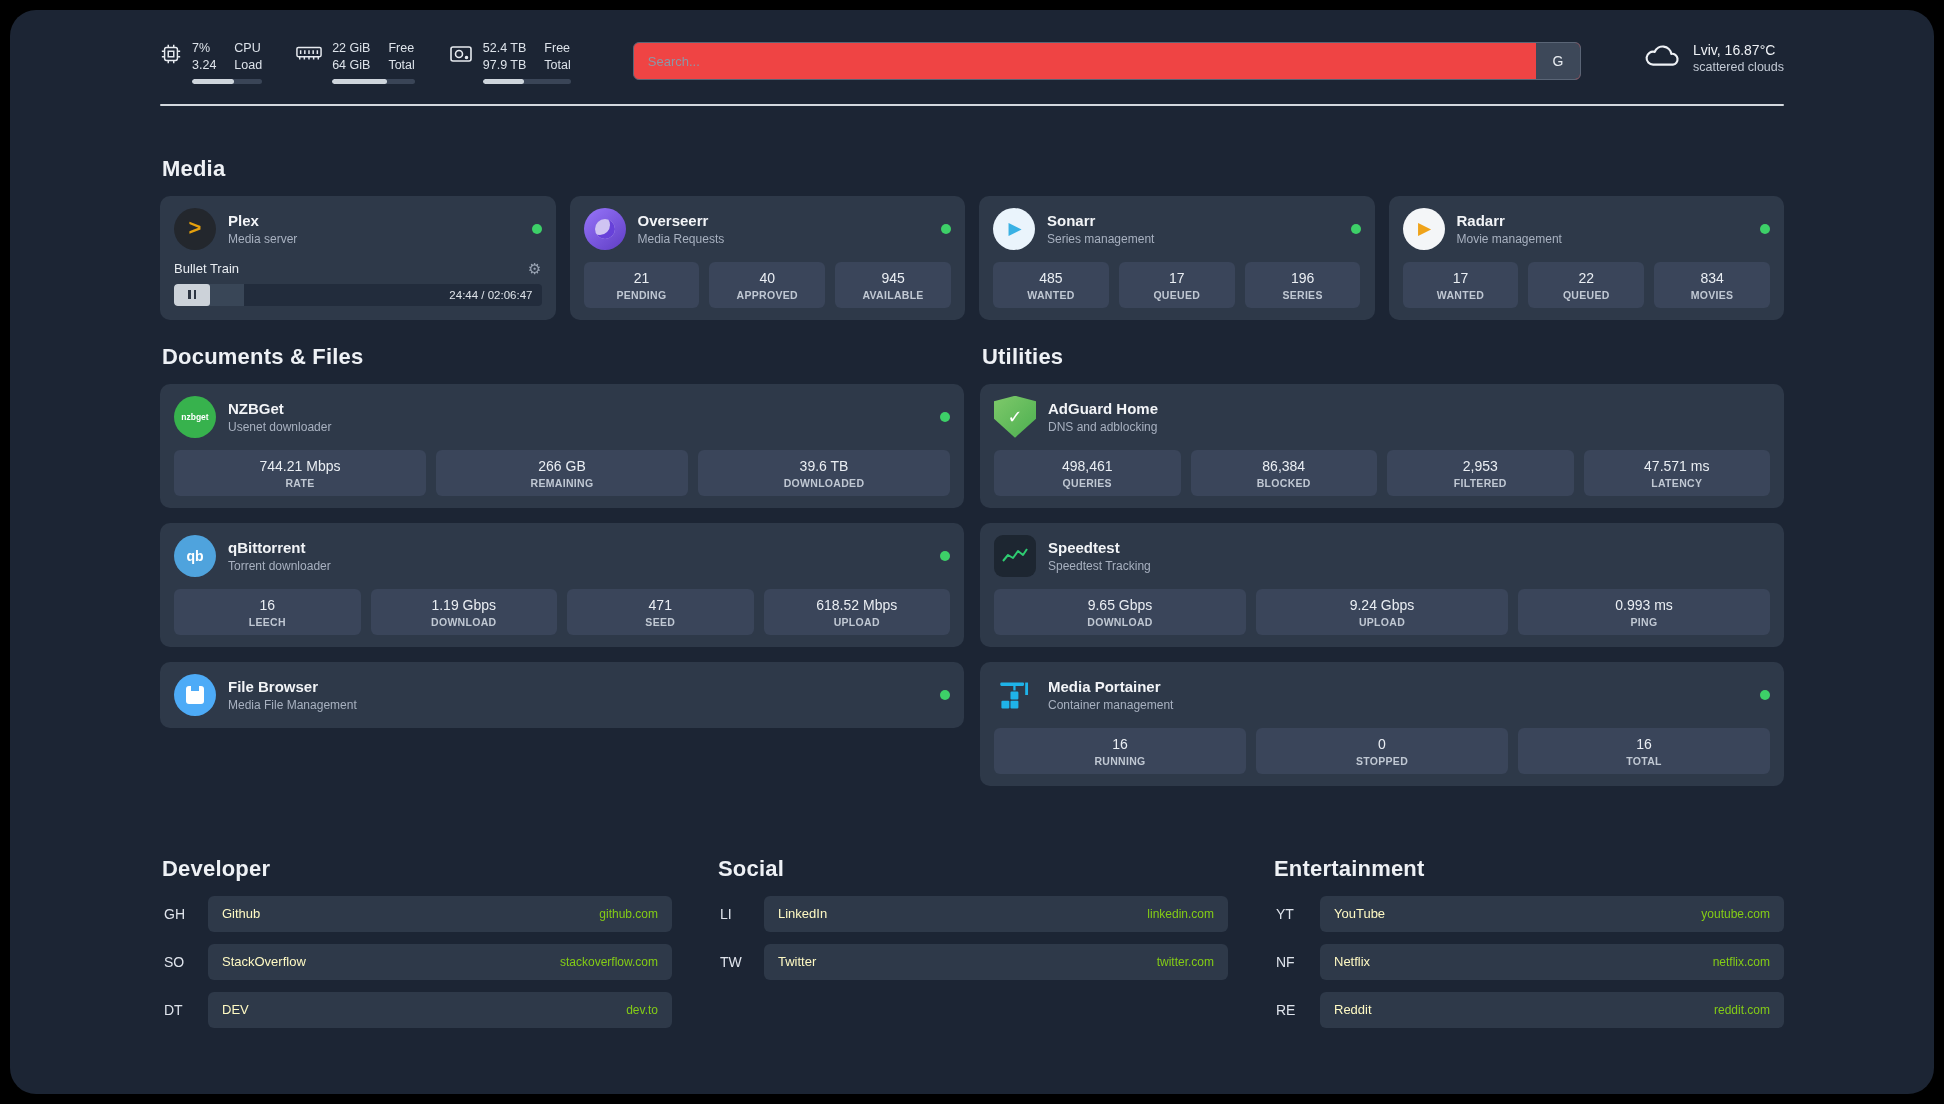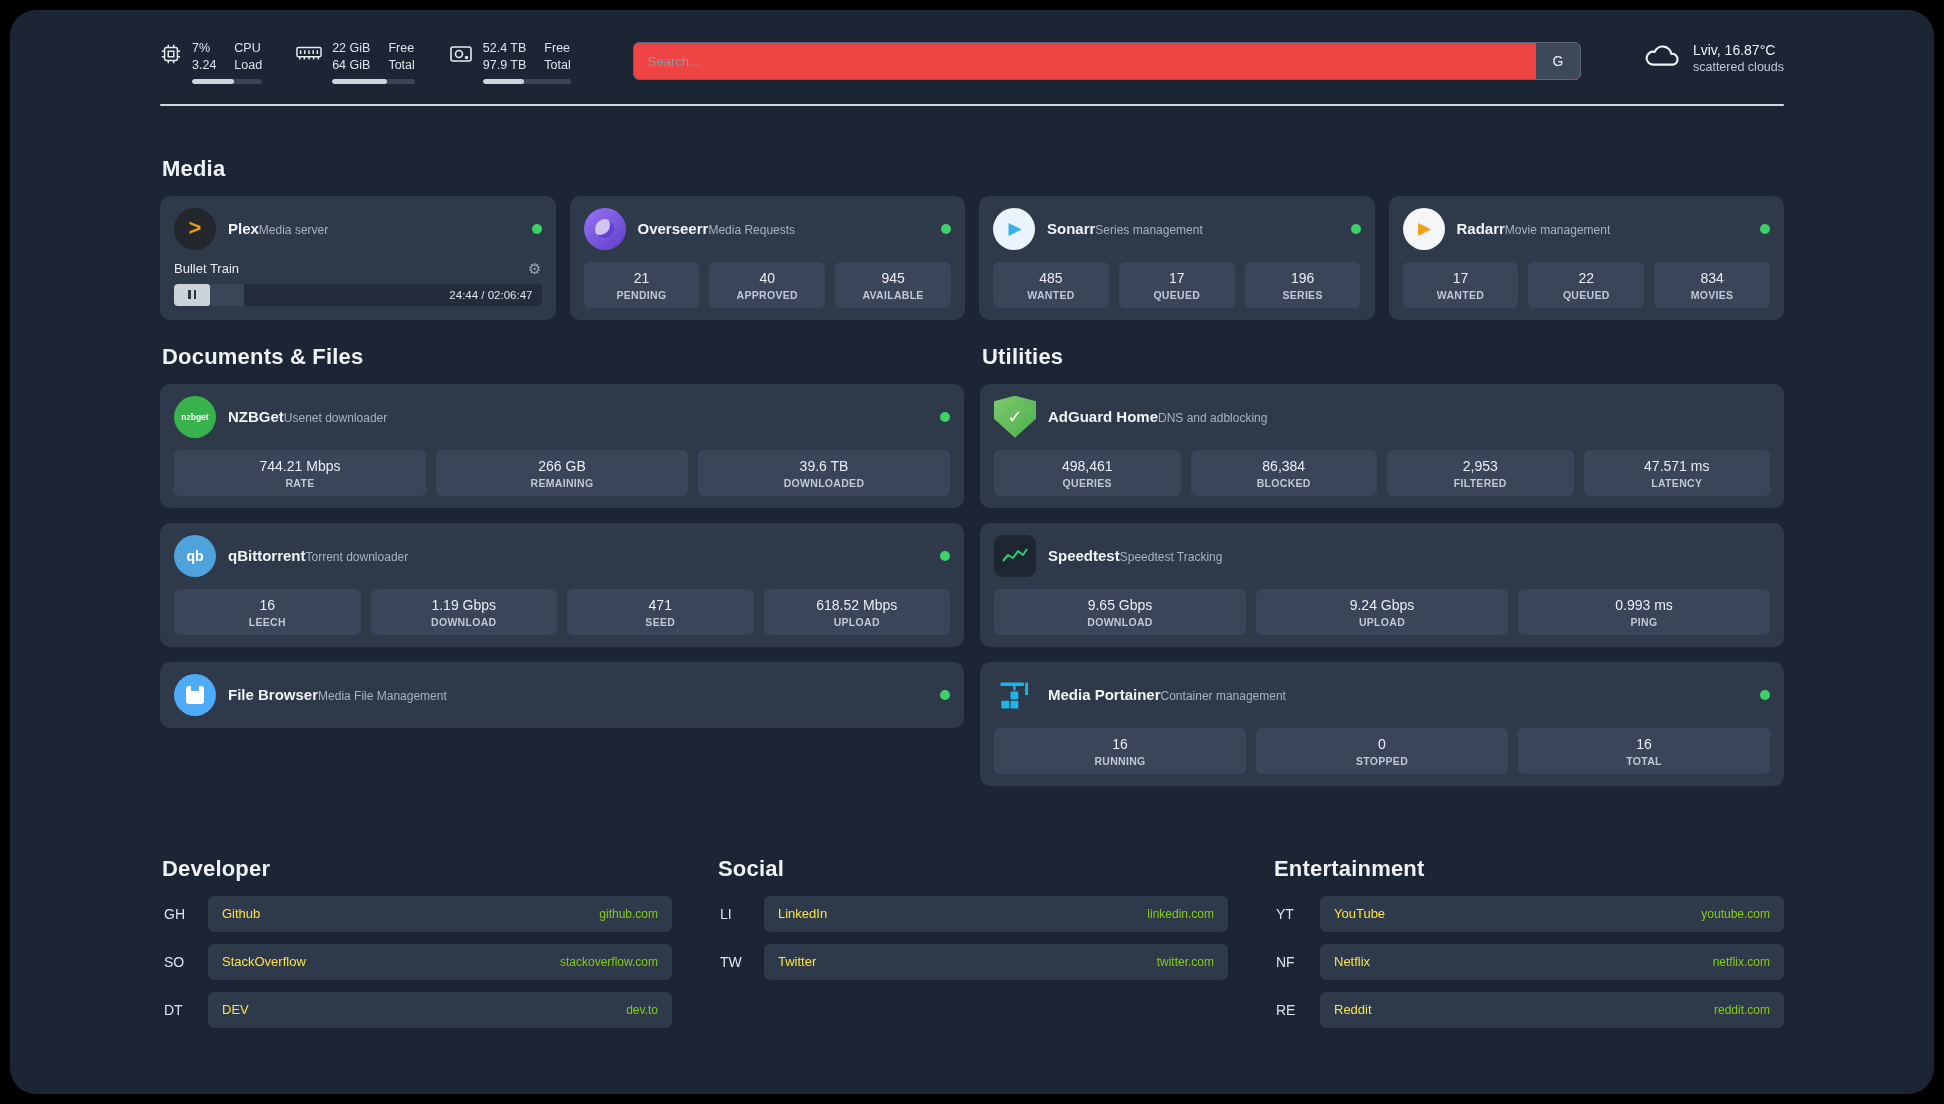--- a/index.html
+++ b/index.html
@@ -38,21 +38,21 @@
   .section-title { font-size:22px; font-weight:600; color:#eef1f5; margin:24px 0 14px 2px; letter-spacing:.2px; }
 
   .media-grid { display:grid; grid-template-columns:repeat(4,1fr); gap:14px; }
   .two-col { display:grid; grid-template-columns:1fr 1fr; gap:0 16px; align-items:start; }
   .stack { display:flex; flex-direction:column; gap:15px; }
 
   .card { background:#2e3949; border-radius:10px; padding:12px 14px; cursor:pointer; }
   .card-head { display:flex; align-items:center; gap:12px; }
   .appicon { width:42px; height:42px; border-radius:50%; flex:none; display:flex; align-items:center;
              justify-content:center; position:relative; }
-  .names { display:flex; flex-direction:row; }
+  .names { display:flex; flex-direction:column; }
   .card-name { font-size:15px; font-weight:700; color:#f2f4f7; }
   .card-sub { font-size:12px; color:#a8b1c0; margin-top:3px; }
   .dot { width:10px; height:10px; border-radius:50%; background:#3dd068; margin-left:auto; flex:none; }
 
   .stats { display:flex; gap:10px; margin-top:12px;justify-content:center; }
   .tile { flex:1; background:#3a455a; border-radius:6px; padding:8px 4px 7px 4px; text-align:center; }
   .tile .v { font-size:14px; color:#eaeef3; }
   .tile .l { font-size:10.5px; font-weight:700; color:#c0c8d3; margin-top:3px; letter-spacing:.3px; }
 
   
@@ -90,21 +90,21 @@
   .icon-adguard::before { content:"✓"; color:#fff; font-size:18px; font-weight:700; }
   .icon-speedtest { border-radius:9px; background:#1d2631; }
   .icon-portainer { background:transparent; }
 
   
   .bm-grid { display:grid; grid-template-columns:1fr 1fr 1fr; gap:0 44px; margin-top:46px; }
   .bm-item { display:flex; align-items:center; margin-bottom:12px; }
   .bm-abbr { width:48px; font-size:14px; color:#dfe4ec; flex:none; padding-left:4px; }
   .bm-pill { flex:1; height:36px; background:#2e3949; border-radius:6px; display:flex;
              align-items:center; justify-content:space-between; padding:0 14px; cursor:pointer; }
-  .bm-name { font-size:13px; color:#fde047; }
+  .bm-name { font-size:13px; color:#fef9c3; }
   .bm-url { font-size:12px; color:#84cc16; }
 </style>
 </head>
 <body>
 
 <div class="app">
 
   <div class="topbar">
 
     <div class="sys">

